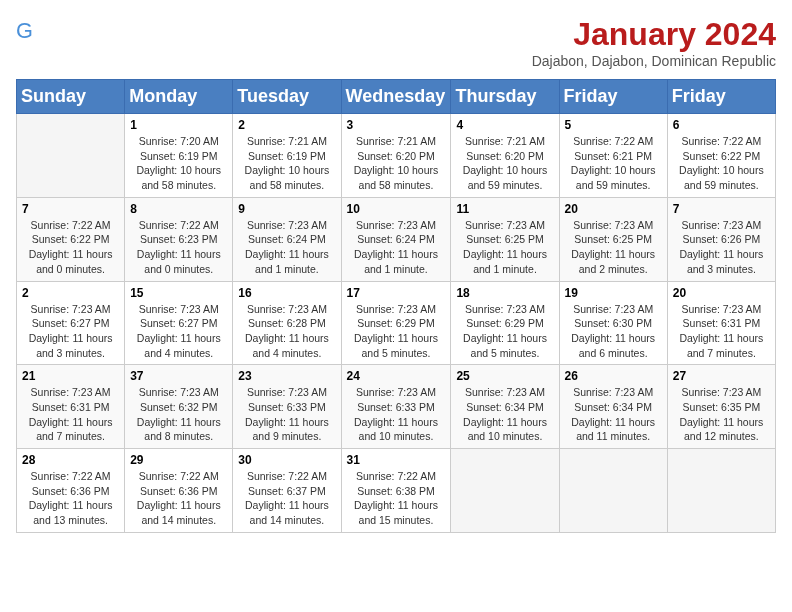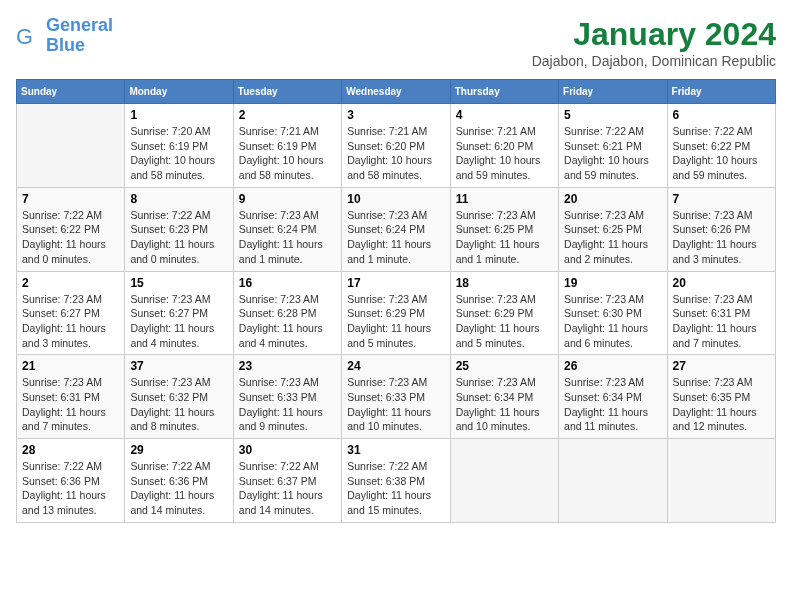--- a/index.html
+++ b/index.html
@@ -33,38 +33,38 @@
       width: 28px;
       height: 28px;
       margin-right: 2px;
     }
     .title-block {
       text-align: right;
     }
     .month-title {
       font-size: 32px;
       font-weight: bold;
-      color: #15803d;
+      color: #b91c1c;
     }
     .location-title {
       font-size: 14px;
       color: #555;
       text-align: center;
     }
     .calendar {
       width: 100%;
       border-collapse: collapse;
       font-size: 11px;
     }
     .calendar th {
       background-color: #4a7fc1;
       color: #fff;
       padding: 6px 4px;
       text-align: left;
-      font-size: 10px;
+      font-size: 18px;
       font-weight: bold;
       border: 1px solid #3a6cb0;
       margin-top: 40px;
     }
     .calendar td {
       border: 1px solid #ccc;
       vertical-align: top;
       padding: 4px 5px;
       width: 107px;
       min-height: 70px;
@@ -76,37 +76,34 @@
     .day-number {
       font-weight: bold;
       font-size: 12px;
       margin-bottom: 2px;
       display: block;
     }
     .day-info {
       font-size: 10.5px;
       color: #333;
       line-height: 1.4;
+      text-align: center;
     }
     .empty-cell {
       background: #f5f5f5 !important;
     }
   </style>
 </head>
 <body>
 
 <div class="header">
   <div class="logo">
     <svg class="logo-icon" viewBox="0 0 36 36" xmlns="http://www.w3.org/2000/svg">
       <text y="28" font-size="28" fill="#4a90d9">G</text>
     </svg>
-    <div class="logo-text">
-      <span>General</span><br>
-      <span style="color:#4a90d9">Blue</span>
-    </div>
   </div>
   <div class="title-block">
     <div class="month-title">January 2024</div>
     <div class="location-title">Dajabon, Dajabon, Dominican Republic</div>
   </div>
 </div>
 
 <table class="calendar">
   <thead>
     <tr id="weekday-header">

